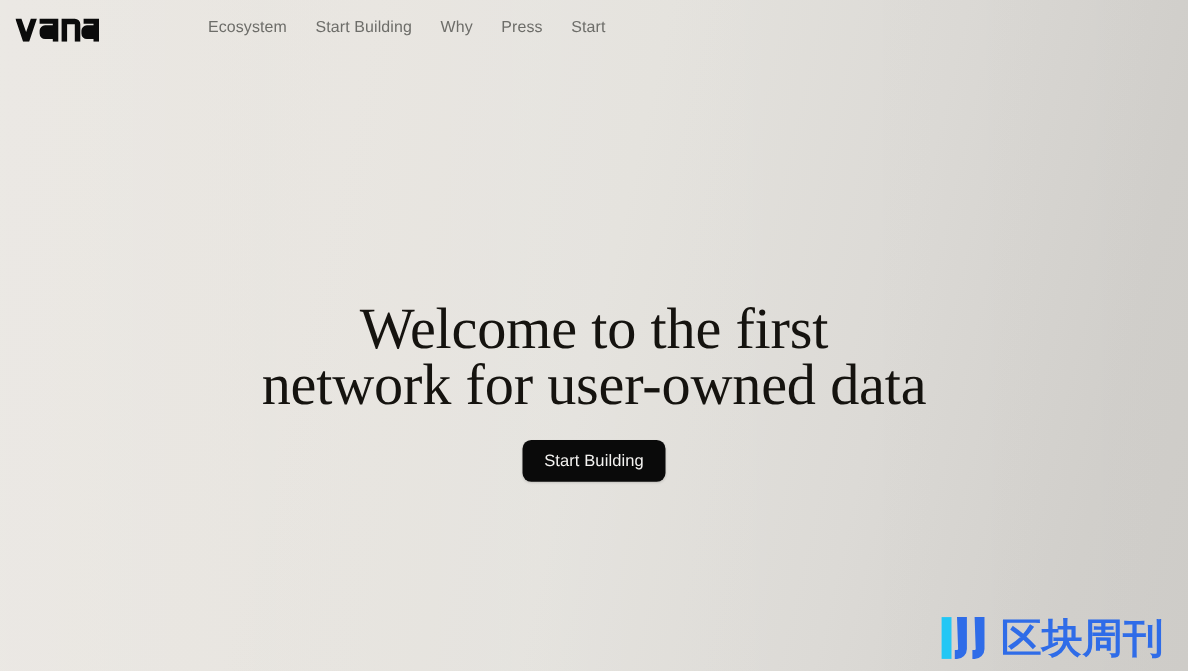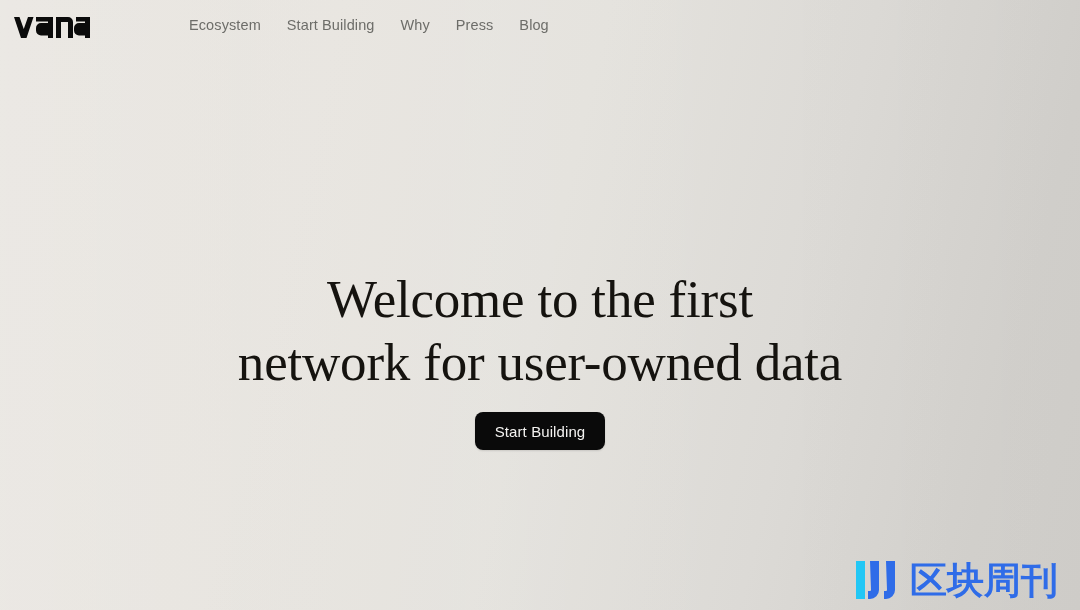--- a/index.html
+++ b/index.html
@@ -112,21 +112,21 @@
     text-align: center;
     font-family: "Liberation Serif", "DejaVu Serif", serif;
     font-weight: 400;
     font-size: 53px;
     line-height: 47px;
     letter-spacing: -0.2px;
     color: #15130f;
     white-space: nowrap;
   }
   .headline .hl-line { display: block; }
-  .headline .hl-line + .hl-line { margin-top: 16px; }
+  .headline .hl-line + .hl-line { margin-top: 4px; }
 
   .cta-wrap {
     margin-top: 26px;
     display: flex;
     justify-content: center;
     width: 100%;
   }
 
   .cta-button {
     display: inline-flex;
@@ -196,21 +196,21 @@
                    M132 36 h10 v5 h-10 a2.5 2.5 0 0 1 0 -5 z"></path>
         </g>
       </svg>
     </a>
 
     <div class="navlinks">
       <a class="navlink" href="#">Ecosystem</a>
       <a class="navlink" href="#">Start Building</a>
       <a class="navlink" href="#">Why</a>
       <a class="navlink" href="#">Press</a>
-      <a class="navlink" href="#">Blog</a>
+      <a class="navlink" href="#">Start</a>
     </div>
 
   </nav>
 
   <section class="hero">
 
     <h1 class="headline">
       <span class="hl-line">Welcome to the first</span>
       <span class="hl-line">network for user-owned data</span>
     </h1>

